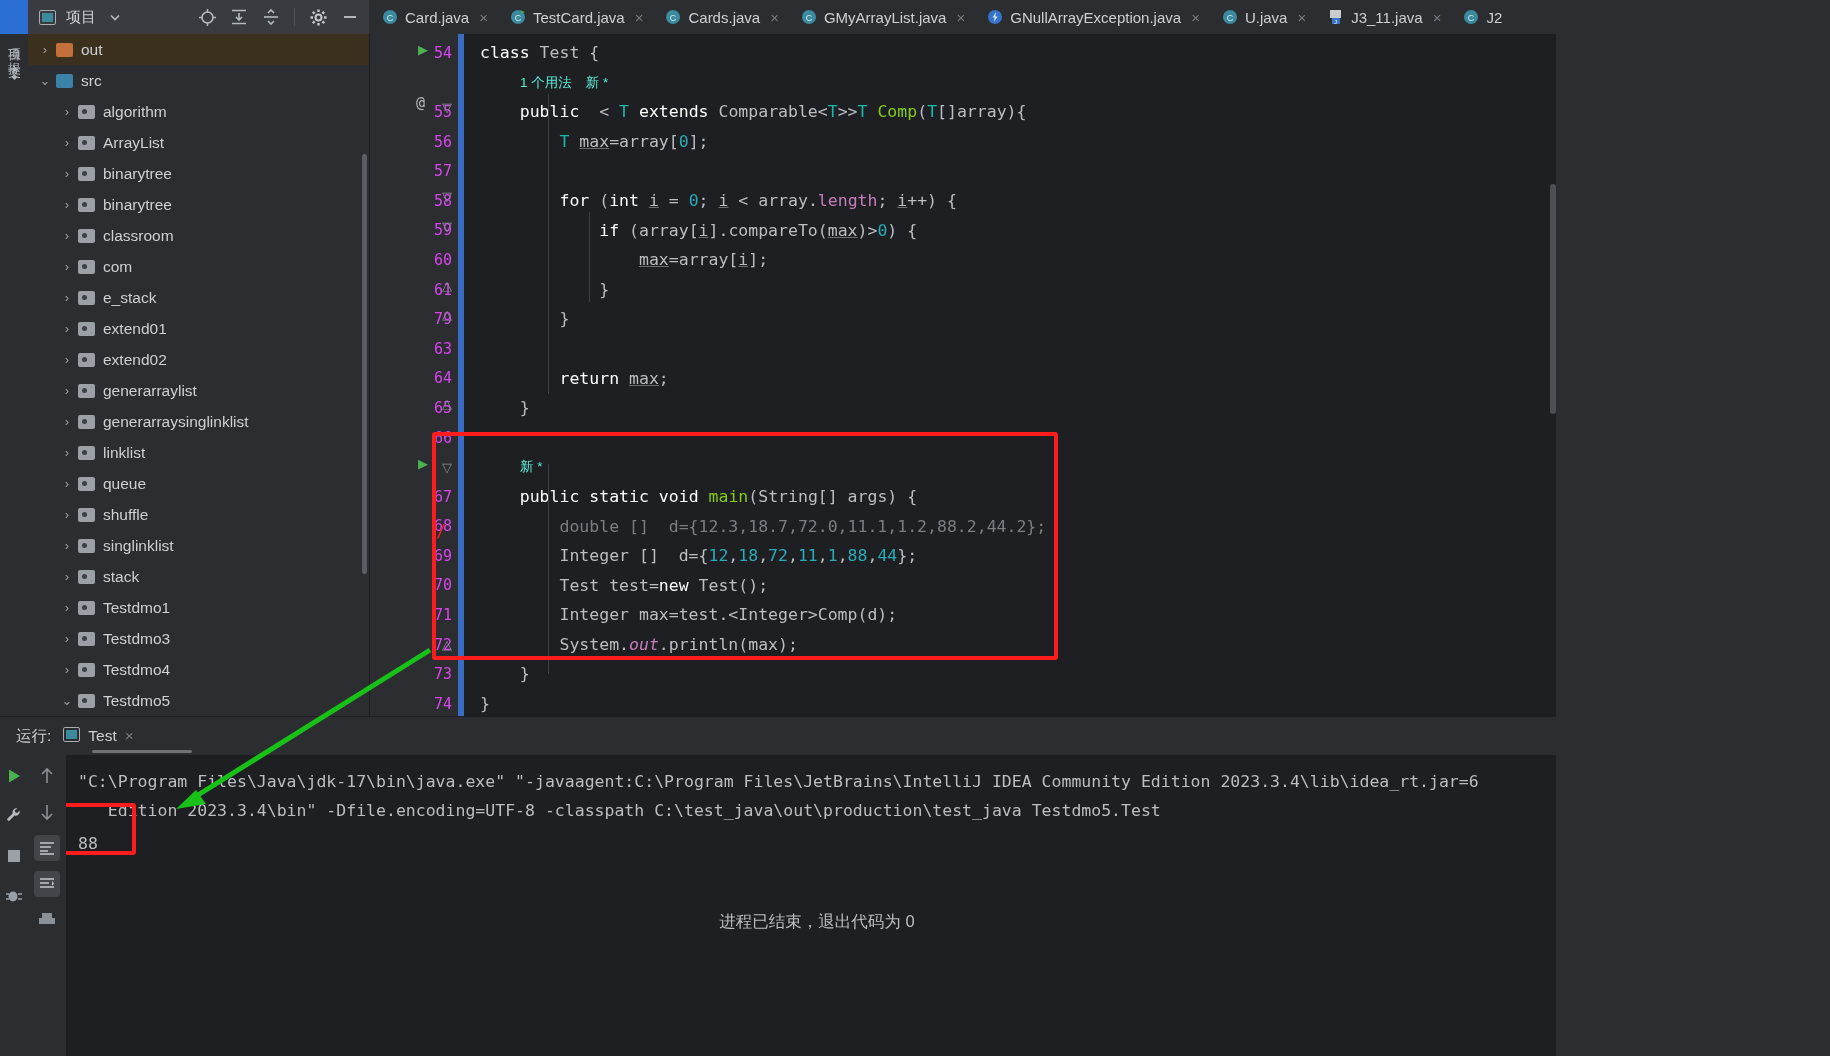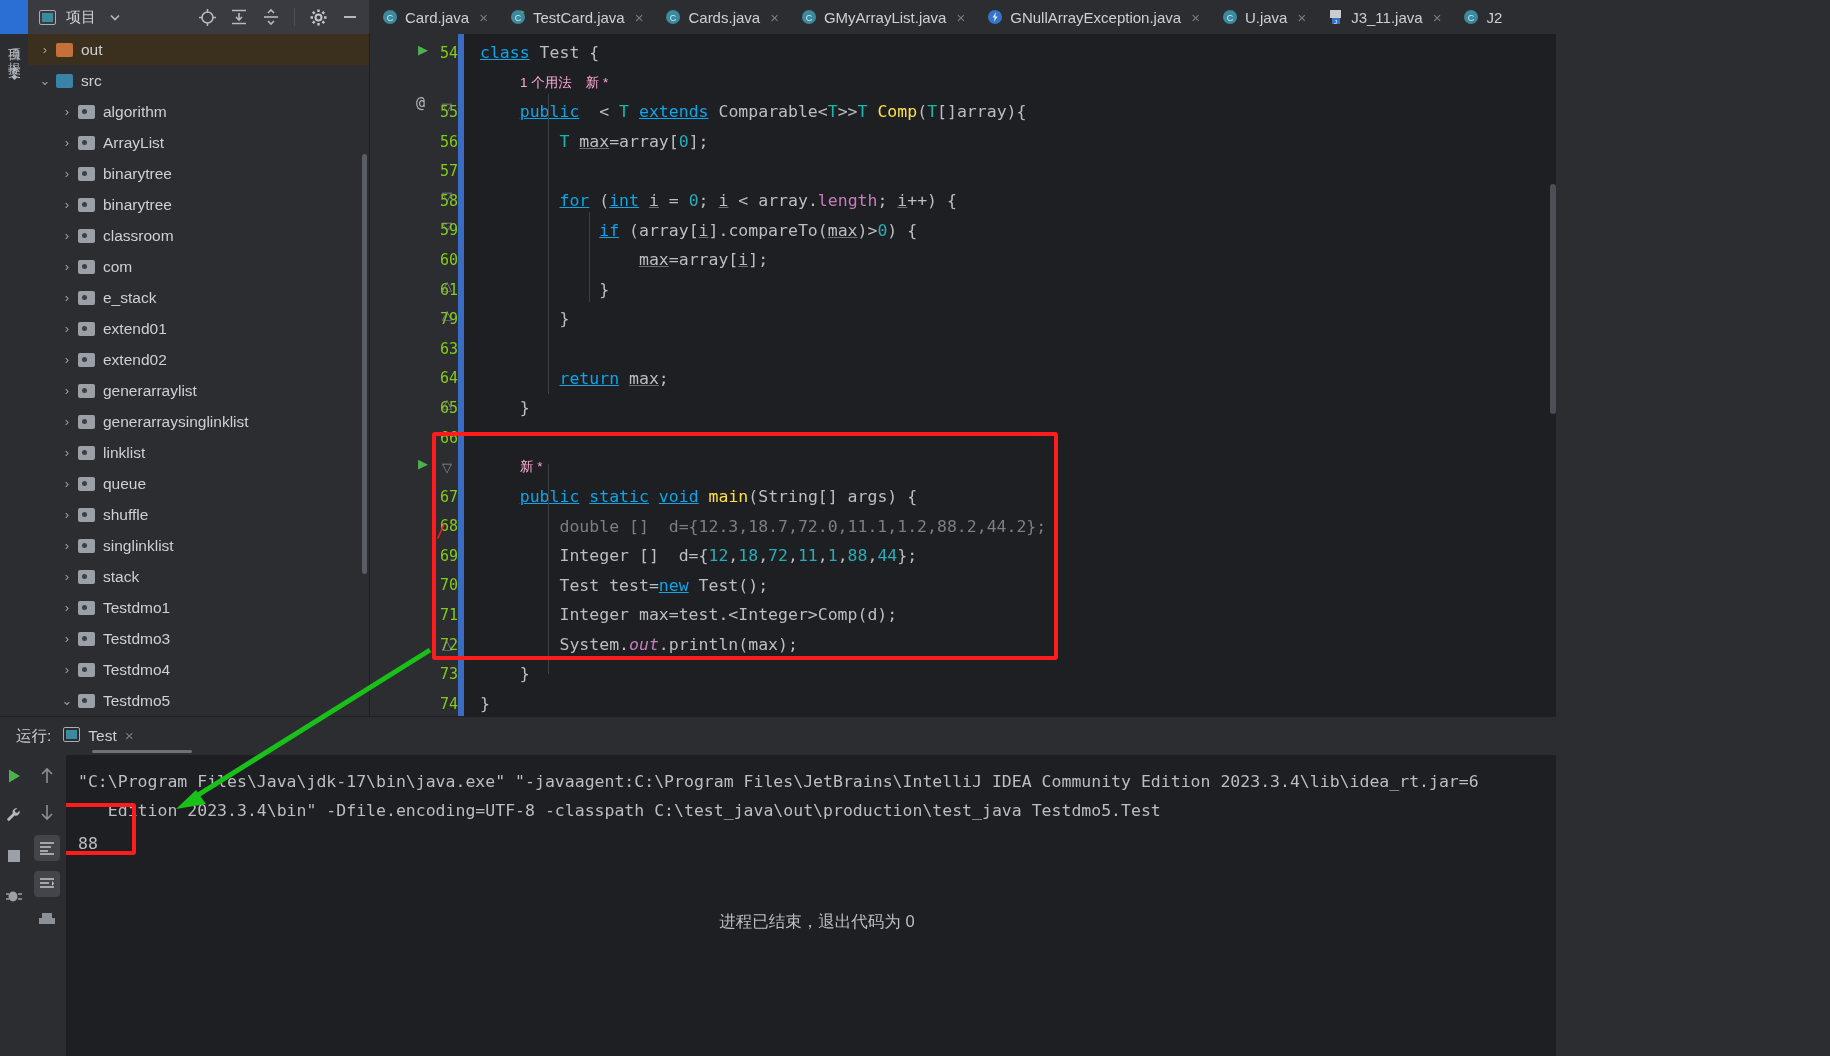--- a/index.html
+++ b/index.html
@@ -56,39 +56,39 @@
   .fico.pkg { background: #9aa0a6; border-radius: 2px; }
   .fico.pkg:after { content: ""; position: absolute; left: 4px; top: 4px; width: 5px; height: 5px;
                     background: #3c3f43; border-radius: 50%; }
   .treescroll { position: absolute; right: 2px; top: 120px; width: 5px; height: 420px;
                 background: #5a5d63; border-radius: 3px; }
 
   
   .editor { flex: 1; min-width: 0; background: #1e1f22; display: flex; position: relative; overflow: hidden; }
   .gutter { width: 88px; flex: 0 0 88px; background: #2b2d30; position: relative; }
   .gline { height: 29.6px; display: flex; align-items: center; justify-content: flex-end;
-           color: #84cc16; font-size: 15px; font-family: "DejaVu Sans Mono", monospace; }
+           padding-right: 6px; color: #d946ef; font-size: 15px; font-family: "DejaVu Sans Mono", monospace; }
   .runarrow { position: absolute; left: 48px; color: #4caf50; font-size: 13px; }
   .atsym { position: absolute; left: 46px; color: #b4b8bf; font-size: 15px; font-family: "DejaVu Sans Mono", monospace; }
   .foldmk { position: absolute; left: 72px; color: #8b8f96; font-size: 13px; }
 
   .stripe { width: 6px; flex: 0 0 6px; background: #3b6cc4; }
   .codewrap { flex: 1; position: relative; overflow: hidden; padding-left: 16px; }
   .cline { height: 29.6px; line-height: 29.6px; white-space: pre;
            font-family: "DejaVu Sans Mono", monospace; font-size: 16.5px; color: #bcbec4; }
-  .kw { color: #0ea5e9; text-decoration: underline; }
+  .kw { color: #ffffff; }
   .cls { color: #bcbec4; }
-  .mth { color: #fde047; }
+  .mth { color: #84cc16; }
   .num { color: #2aacb8; }
   .gen { color: #16baac; }
   .fld { color: #c77dbb; }
   .cmt { color: #7a7e85; }
   .stc { color: #c77dbb; font-style: italic; }
   .und { text-decoration: underline; text-decoration-color: #6b6e74; }
-  .hint { color: #f9a8d4; font-size: 13.5px; font-family: "Liberation Sans", sans-serif; }
+  .hint { color: #5eead4; font-size: 13.5px; font-family: "Liberation Sans", sans-serif; }
   .indentbar { position: absolute; width: 1px; background: #3c3f43; }
 
   .redbox { position: absolute; border: 4px solid #ff1c1c; border-radius: 3px; pointer-events: none; }
   .editorscroll { position: absolute; right: 0; top: 150px; width: 6px; height: 230px;
                   background: #4c4f55; border-radius: 3px; }
 
   
   .runpanel { height: 340px; flex: 0 0 340px; background: #c2410c; display: flex; flex-direction: column;
               border-top: 1px solid #1e1f22; }
   .runtabbar { height: 38px; display: flex; align-items: center; background: #2b2d30; padding-left: 16px;

